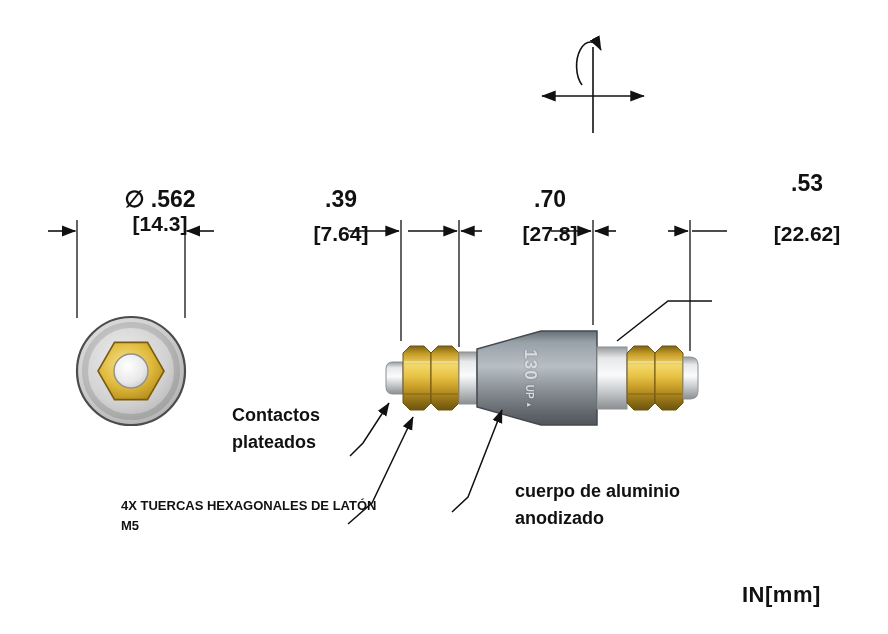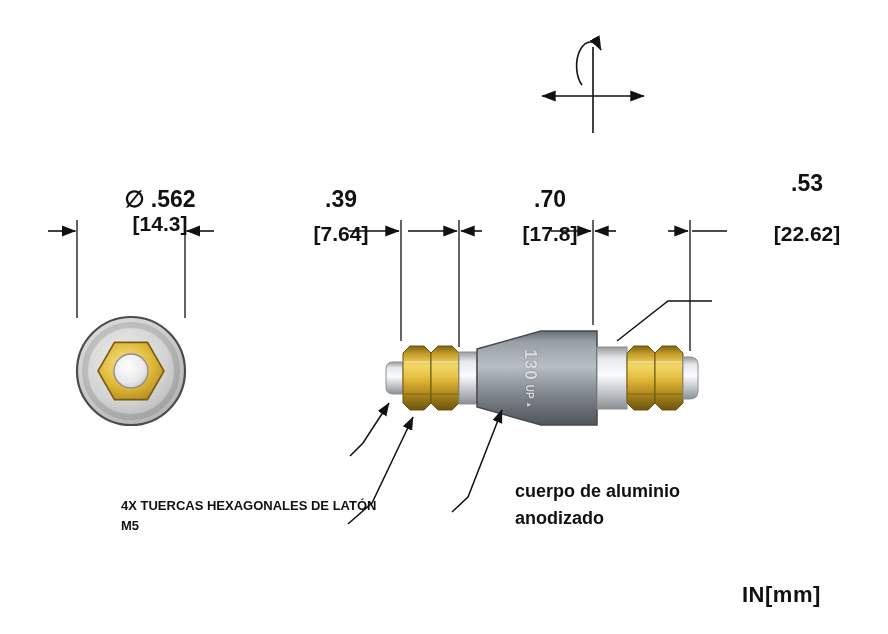--- a/index.html
+++ b/index.html
@@ -140,25 +140,26 @@
     </g>
   </svg>
 
   <div class="abs ctr dim-in" style="left:130px;top:186px">∅ .562</div>
   <div class="abs ctr dim-mm" style="left:130px;top:212px">[14.3]</div>
 
   <div class="abs ctr dim-in" style="left:311px;top:186px">.39</div>
   <div class="abs ctr dim-mm" style="left:311px;top:222px">[7.64]</div>
 
   <div class="abs ctr dim-in" style="left:520px;top:186px">.70</div>
-  <div class="abs ctr dim-mm" style="left:520px;top:222px">[17.8]</div>
+  <div class="abs ctr dim-mm" style="left:520px;top:222px">[27.8]</div>
 
   <div class="abs ctr dim-in" style="left:777px;top:170px">.53</div>
   <div class="abs ctr dim-mm" style="left:777px;top:222px">[22.62]</div>
 
+  <div class="abs ctr lbl-lg" style="left:272px;top:402px;width:140px">Contactos plateados</div>
   <div class="abs ctr lbl-sm" style="left:221px;top:496px;width:260px">4X TUERCAS HEXAGONALES DE LATÓN M5</div>
   <div class="abs ctr lbl-lg" style="left:585px;top:478px;width:200px">cuerpo de aluminio anodizado</div>
   <div class="abs units" style="left:742px;top:582px">IN[mm]</div>
 
   <div class="abs marking" style="left:530px;top:378px">
     <span class="num">130</span>
     <span class="up">UP</span>
     <span class="up-arrow">▴</span>
   </div>
 

